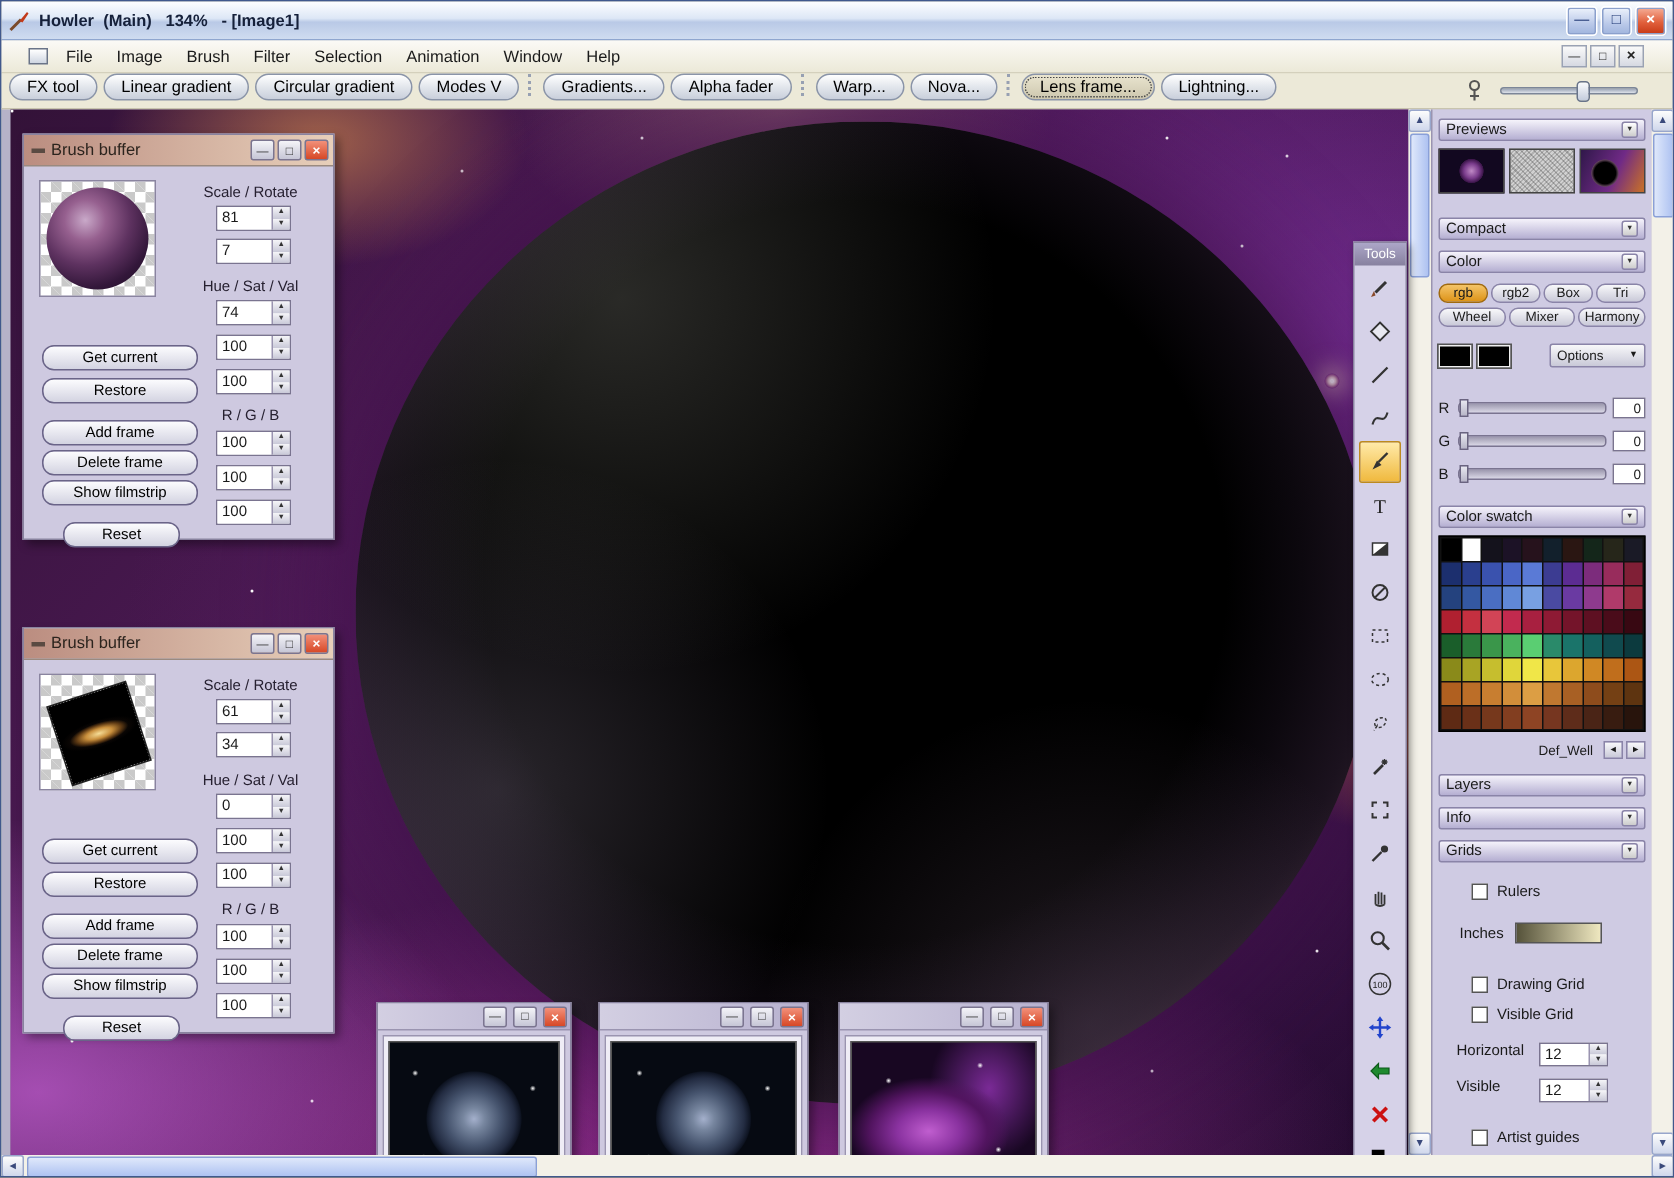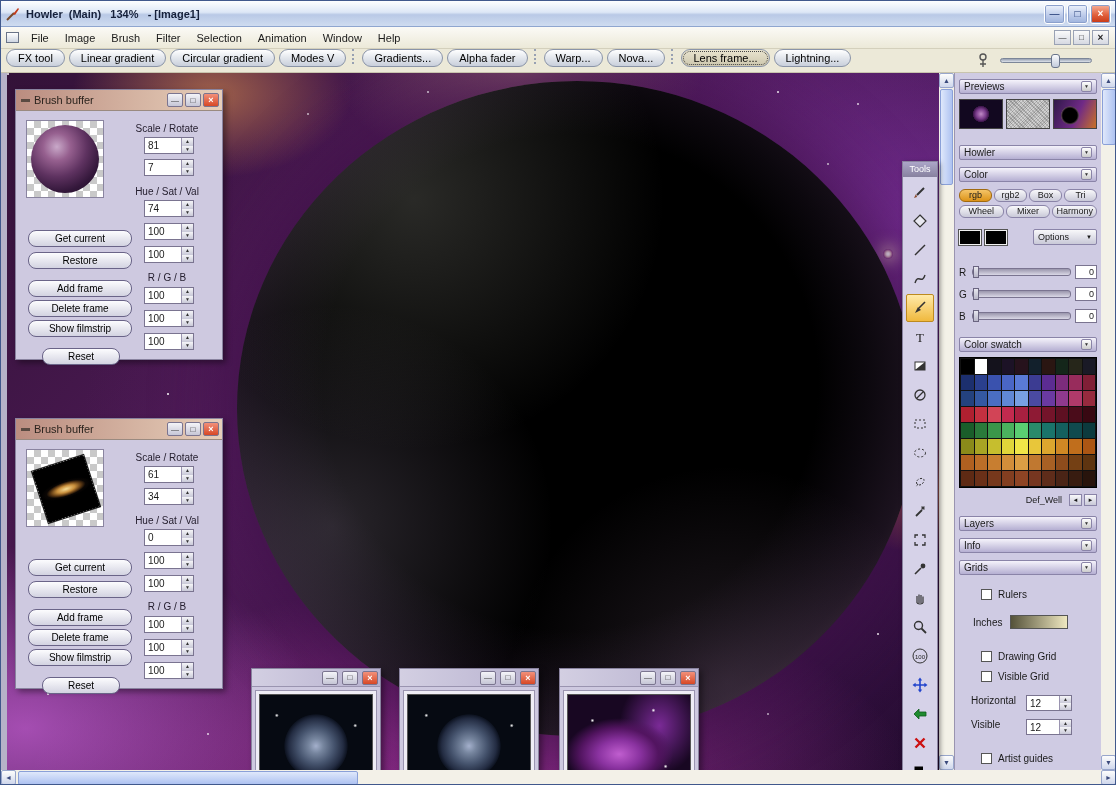--- a/index.html
+++ b/index.html
@@ -11,21 +11,21 @@
 .titlebar{position:absolute;left:0;top:0;width:100%;height:26px;display:flex;align-items:center;
   padding:0 4px;background:linear-gradient(#fdfeff,#dde7f6 45%,#b9c9e6 55%,#cfdcf0);border-bottom:1px solid #8fa6cf}
 .title-text{white-space:pre;font-weight:bold;color:#15203a;margin-left:5px;flex:1}
 .tb-btns{display:flex;gap:2px}
 .tb-btn{width:21px;height:20px;border:1px solid #fff;border-radius:3px;display:flex;align-items:center;justify-content:center;
   font-size:10px;color:#17306e;background:linear-gradient(#eef3fc,#bac9e9 60%,#9fb4dd);box-shadow:inset 0 0 0 1px #8ba0cc;cursor:default}
 .tb-btn.close{background:linear-gradient(#f6b09a,#e1603c 55%,#c63714);color:#fff;font-weight:bold}
 
 
 .menubar{position:absolute;left:0;top:26px;width:100%;height:22px;display:flex;align-items:center;
-  background:linear-gradient(#fbfaf6,#ece9d8);border-bottom:1px solid #d4d0bc;padding:0 3px}
+  background:linear-gradient(#fbfaf6,#ece9d8);border-bottom:1px solid #d4d0bc;padding:0 16px}
 .mdi-icon{width:13px;height:11px;border:1px solid #6a7488;background:linear-gradient(#fff,#cfd6e2);margin:0 4px 0 2px}
 .menu-item{padding:3px 8px;cursor:default}
 .mdi-btns{margin-left:auto;display:flex;gap:2px;padding-right:3px}
 .mdi-btn{width:17px;height:15px;border:1px solid #9aa2b4;background:linear-gradient(#fafafa,#d6d9e2);
   display:flex;align-items:center;justify-content:center;font-size:8px;color:#222}
 .mdi-btn.close{font-weight:bold;font-size:10px}
 
 
 .fxbar{position:absolute;left:0;top:48px;width:100%;height:24px;background:#ece9d8;border-bottom:1px solid #c8c4ae;
   display:flex;gap:4px;padding:0 5px}
@@ -560,21 +560,21 @@
       <div class="blk ph" style="top:6px">
           <span>Previews</span>
           <span class="ph-btn">▼</span>
         </div>
       <div class="blk pv-row" style="top:26px">
         <span class="pv pv1"></span>
         <span class="pv pv2"></span>
         <span class="pv pv3"></span>
       </div>
       <div class="blk ph" style="top:72px">
-          <span>Howler</span>
+          <span>Compact</span>
           <span class="ph-btn">▼</span>
         </div>
       <div class="blk ph" style="top:94px">
           <span>Color</span>
           <span class="ph-btn">▼</span>
         </div>
       <div class="blk tab-row" style="top:116px">
         <span class="ctab sel">rgb</span>
         <span class="ctab">rgb2</span>
         <span class="ctab">Box</span>

